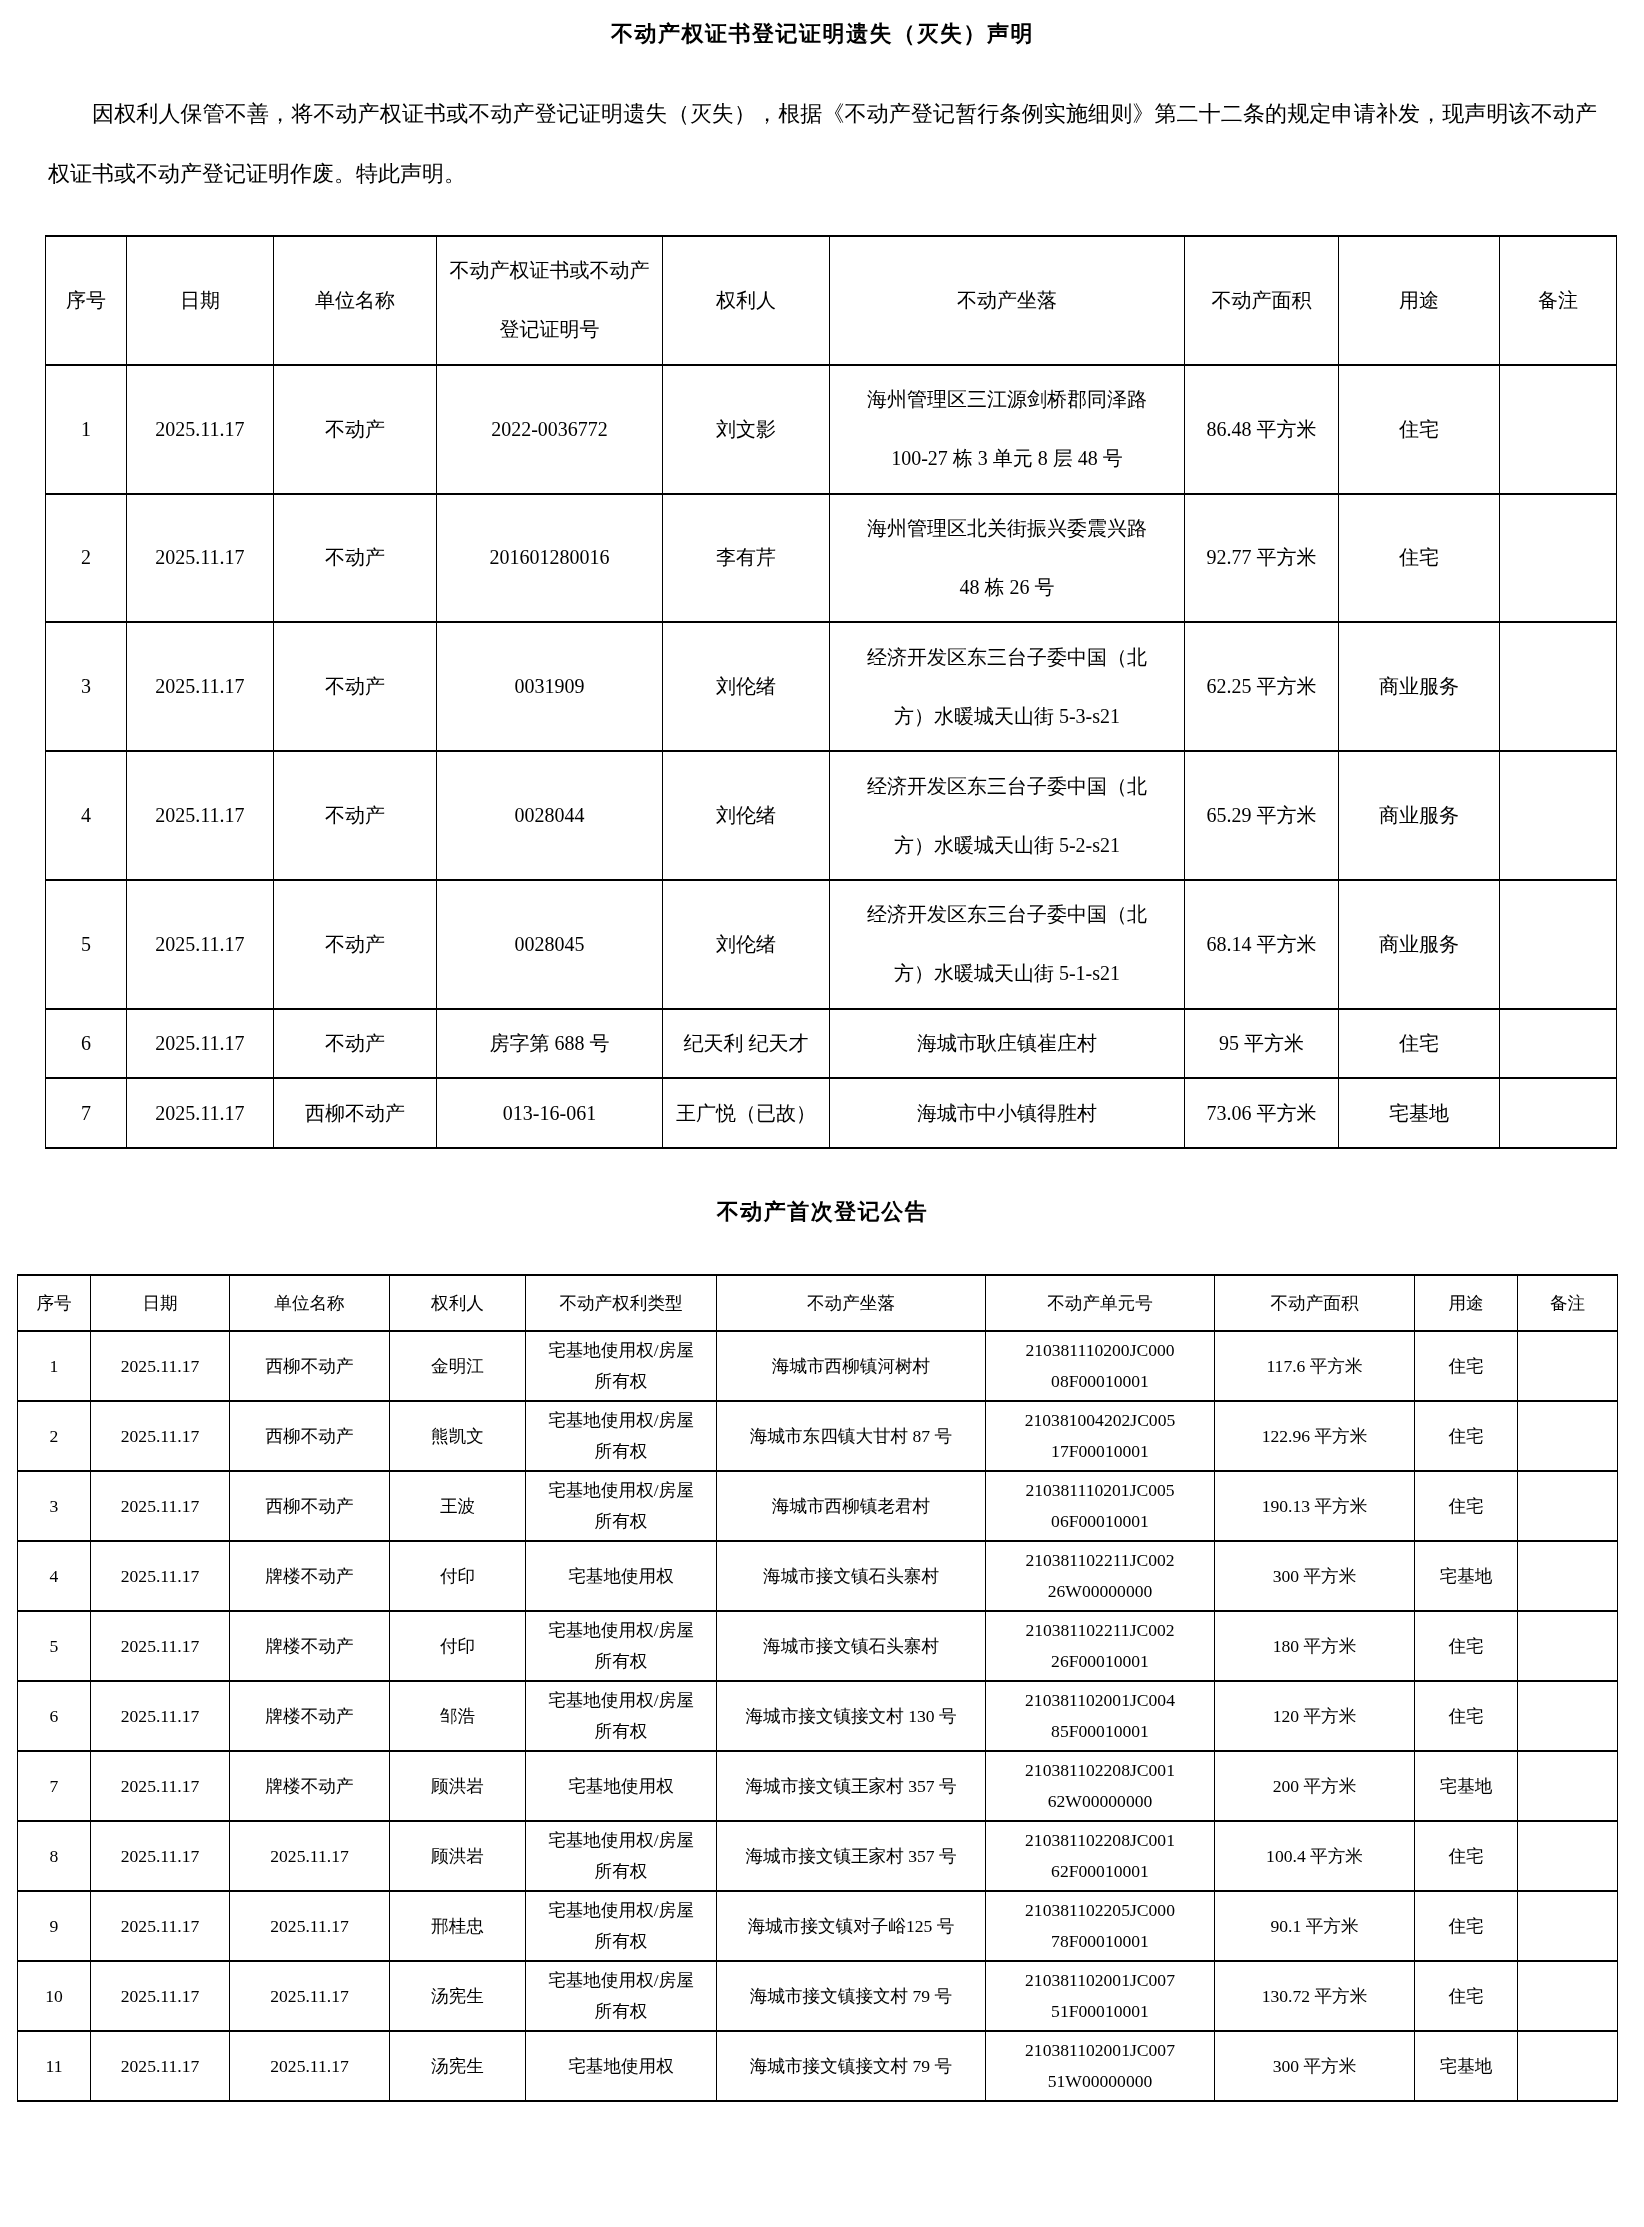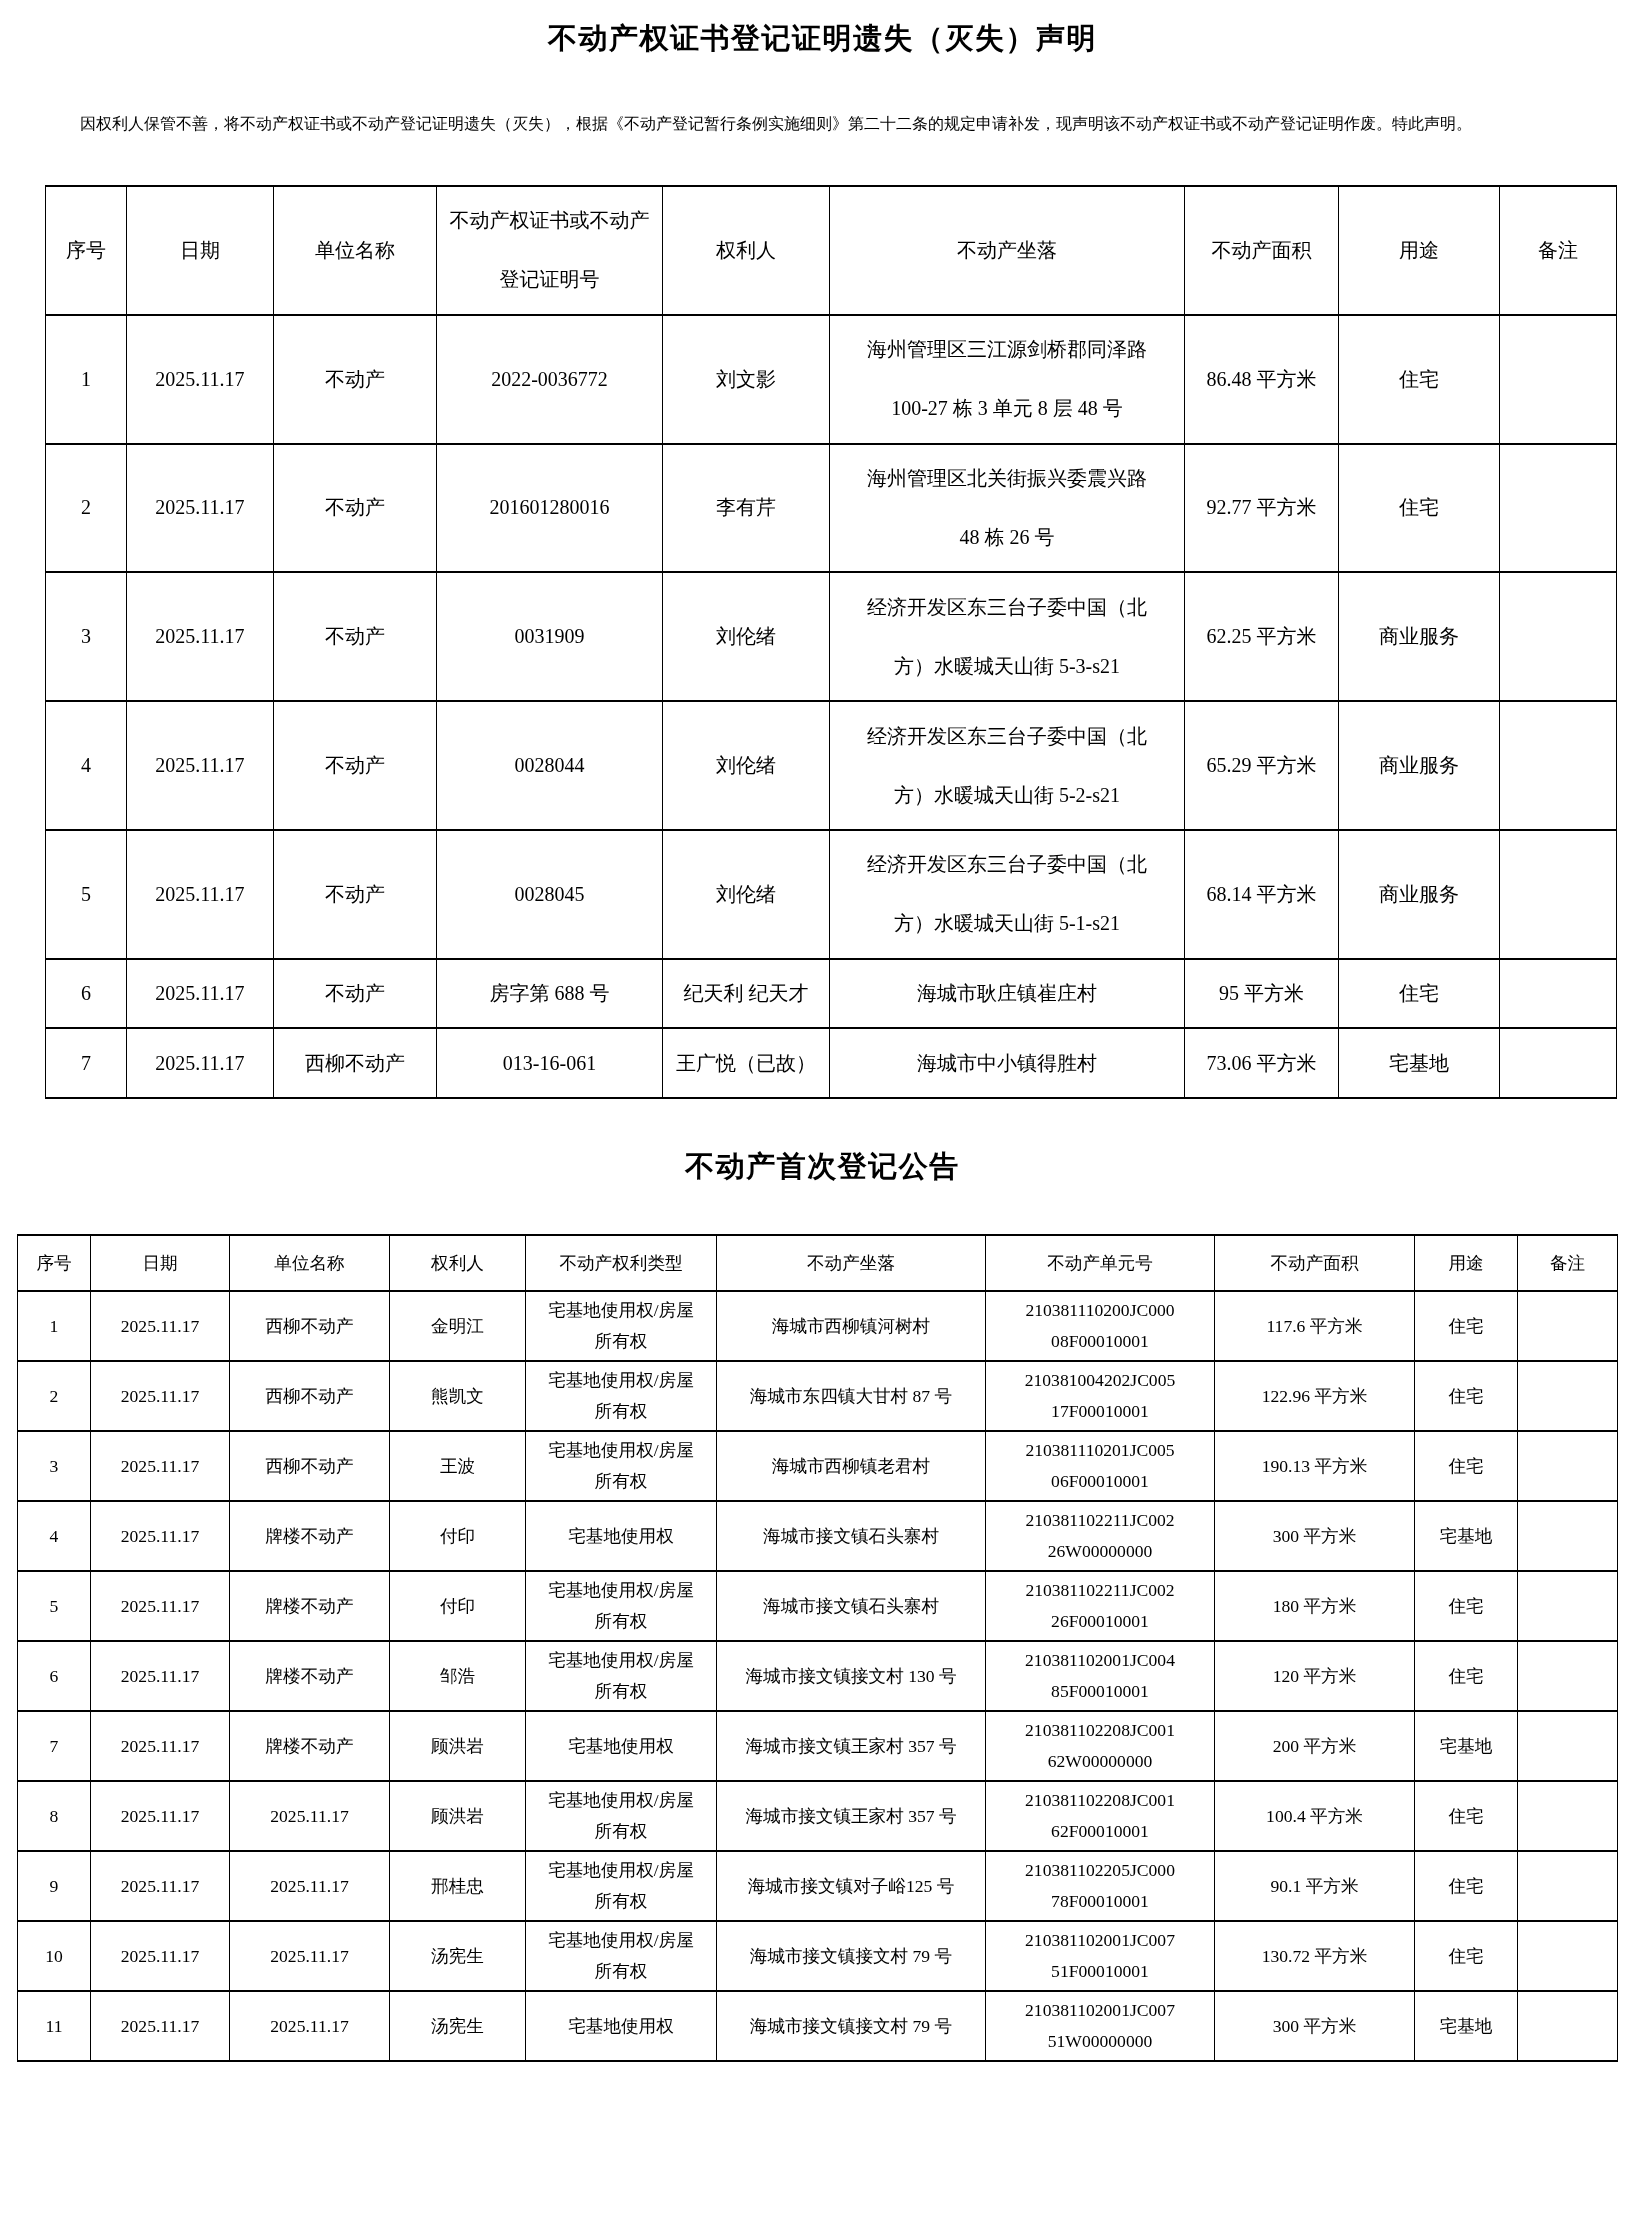--- a/index.html
+++ b/index.html
@@ -5,29 +5,29 @@
   * { margin:0; padding:0; box-sizing:border-box; }
   html,body { background:#ffffff; }
   body {
     width:1645px; height:2227px;
     position:relative; overflow:hidden;
     color:#000;
     font-family:"Liberation Serif","DejaVu Serif",serif;
   }
   .doc-title {
     text-align:center;
-    font-size:29px;
+    font-size:22px;
     font-weight:bold;
     letter-spacing:1.5px;
   }
   .title1 { padding-top:19px; }
   .title2 { margin-top:48px; }
   .para {
     margin:0 48px;
-    font-size:16px;
+    font-size:22px;
     line-height:60px;
     text-indent:2em;
     text-align:justify;
   }
   .para1 { margin-top:35px; }
   .para2 { margin-top:16px; }
   table { border-collapse:collapse; table-layout:fixed; background:#fff; }
   th, td {
     border:1.5px solid #000;
     border-top-width:2.2px;

